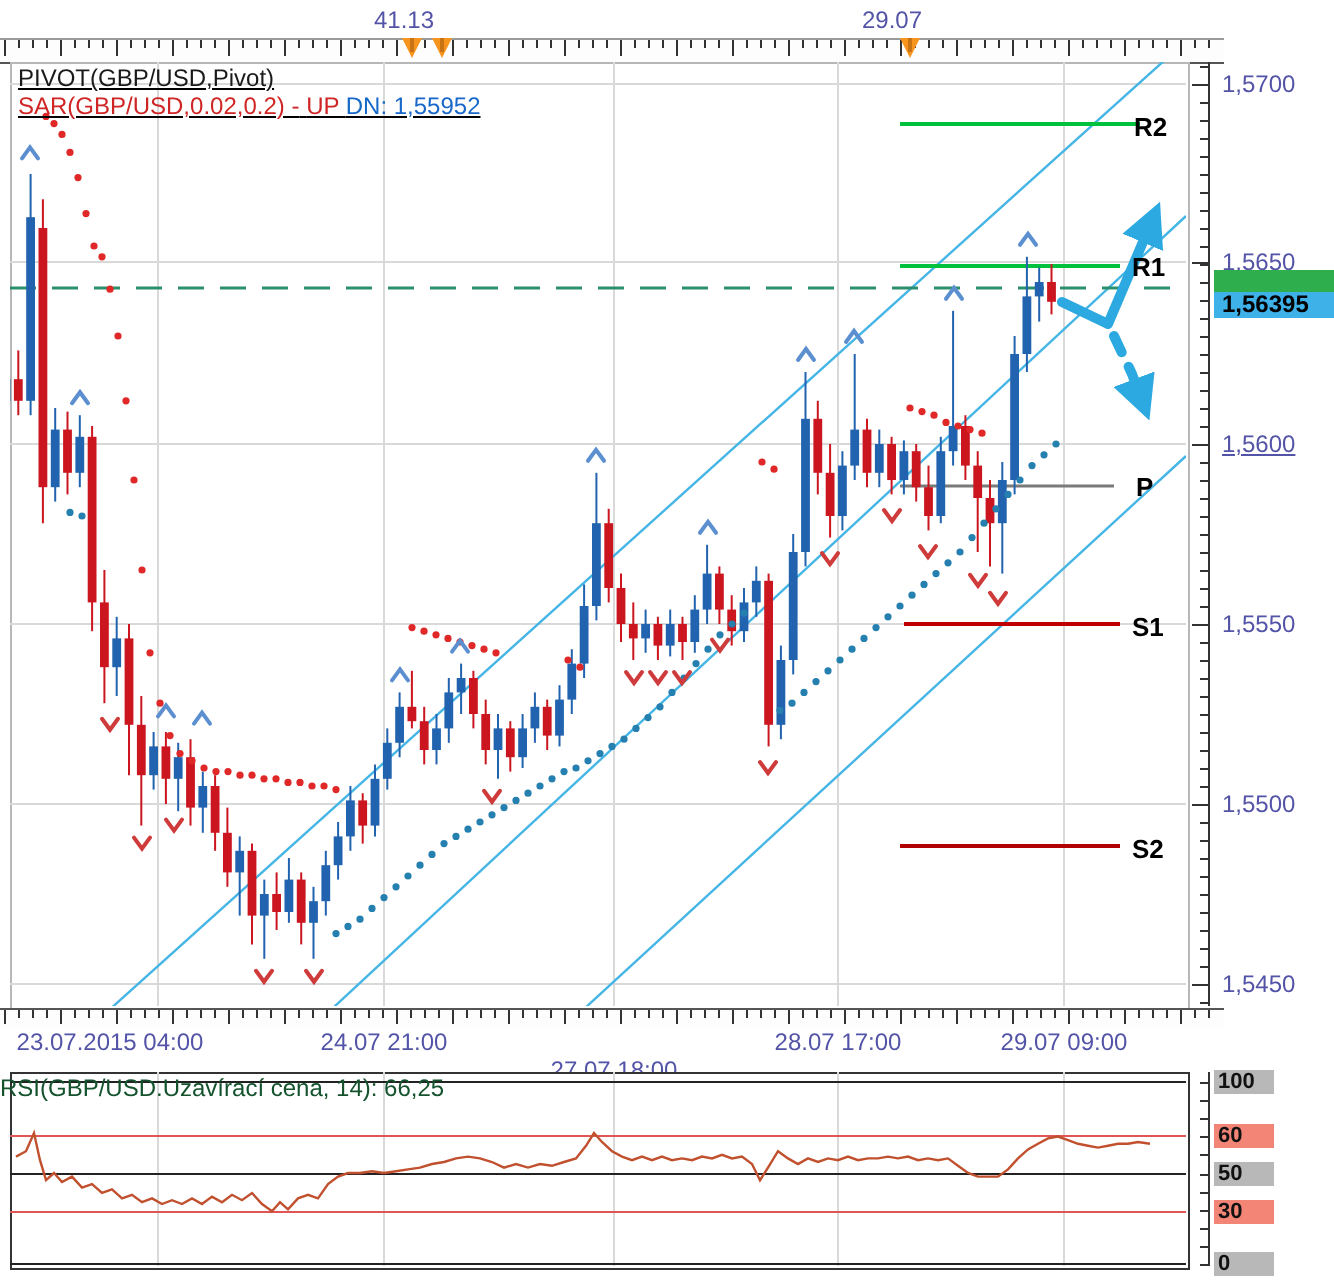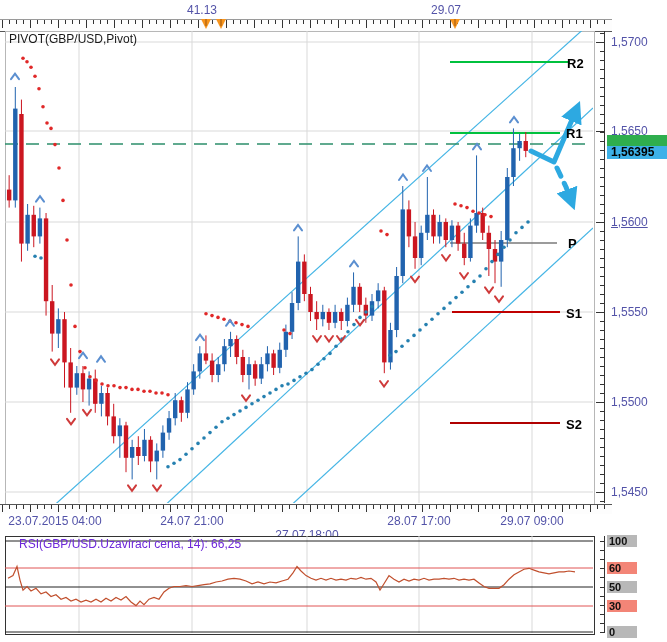--- a/index.html
+++ b/index.html
@@ -3,36 +3,36 @@
 <meta charset="utf-8">
 <style>
   html,body{margin:0;padding:0;background:#fff;}
   #stage{position:relative;width:667px;height:642px;background:#fff;overflow:hidden;
          font-family:"Liberation Sans",sans-serif;}
   .abs{position:absolute;}
   .axis-label{position:absolute;color:#5353a8;font-size:12px;white-space:nowrap;
               transform:translateX(-50%);} 
   .plabel{position:absolute;color:#5353a8;font-size:12px;white-space:nowrap;}
   .pivot-label{position:absolute;color:#000;font-size:13px;font-weight:bold;}
-  .legend{position:absolute;left:9px;top:32px;font-size:12px;line-height:14px;}
+  .legend{position:absolute;left:9px;top:32px;font-size:12px;line-height:14px;text-decoration:underline;}
   .legend .black{color:#1a1a1a}
   .legend .blue{color:#1868c9}
   .legend .red{color:#cf2525}
   .ruler-band{position:absolute;background:#fdfdfd;}
   .tick{position:absolute;background:#333;}
   .marker{position:absolute;width:0;height:0;border-left:5px solid transparent;
           border-right:5px solid transparent;border-top:10px solid #f7941d;
           transform:translateX(-50%);}
   .marker:after{content:"";position:absolute;left:-1px;top:-10px;width:2px;height:7px;background:#c97414;}
   .plotborder{position:absolute;border:1px solid #b7b7b7;background:#fff;}
   .pricebox{position:absolute;font-size:12px;font-weight:600;color:#000;
             padding:0 0 0 4px;line-height:13px;}
   .badge{position:absolute;font-size:11px;font-weight:bold;color:#111;
          width:26px;text-align:left;padding:0 2px;line-height:12px;transform:translateY(-50%);}
-  .rsi-label{position:absolute;left:19px;top:537px;font-size:12px;color:#6d28d9;white-space:nowrap;}
+  .rsi-label{position:absolute;left:0;top:537px;font-size:12px;color:#14532d;white-space:nowrap;}
   svg{position:absolute;overflow:hidden;}
 </style>
 </head>
 <body>
 
 <div id="stage">
 
   <div id="top-labels">
       <div class="axis-label" style="left:202px;top:3px;">41.13</div>
       <div class="axis-label" style="left:446px;top:3px;">29.07</div>
@@ -482,20 +482,25 @@
         <path d="M495 296.39999999999964 L499 301.89999999999964 L503 296.39999999999964" stroke="#cf3a3a"></path>
       </g>
       <g fill="none" stroke="#2da9e1" stroke-width="5" stroke-linecap="round" stroke-linejoin="round">
         <polyline points="531,151 554,162 577,108" marker-end="url(#ah)"></polyline>
         <polyline points="557,168 566,187 572,203" stroke-dasharray="9 8" marker-end="url(#ah)"></polyline>
       </g>
     </svg>
 
   <div class="legend">
     <div class="black">PIVOT(GBP/USD,Pivot)</div>
+    <div>
+      <span class="red">SAR(GBP/USD,0.02,0.2) -</span>
+      <span class="red">UP</span>
+      <span class="blue">DN: 1,55952</span>
+    </div>
   </div>
 
   <div id="pivot-labels">
       <div class="pivot-label" style="left:567px;top:56px;">R2</div>
       <div class="pivot-label" style="left:566px;top:126px;">R1</div>
       <div class="pivot-label" style="left:568px;top:236px;">P</div>
       <div class="pivot-label" style="left:566px;top:306px;">S1</div>
       <div class="pivot-label" style="left:566px;top:417px;">S2</div>
     </div>
 

